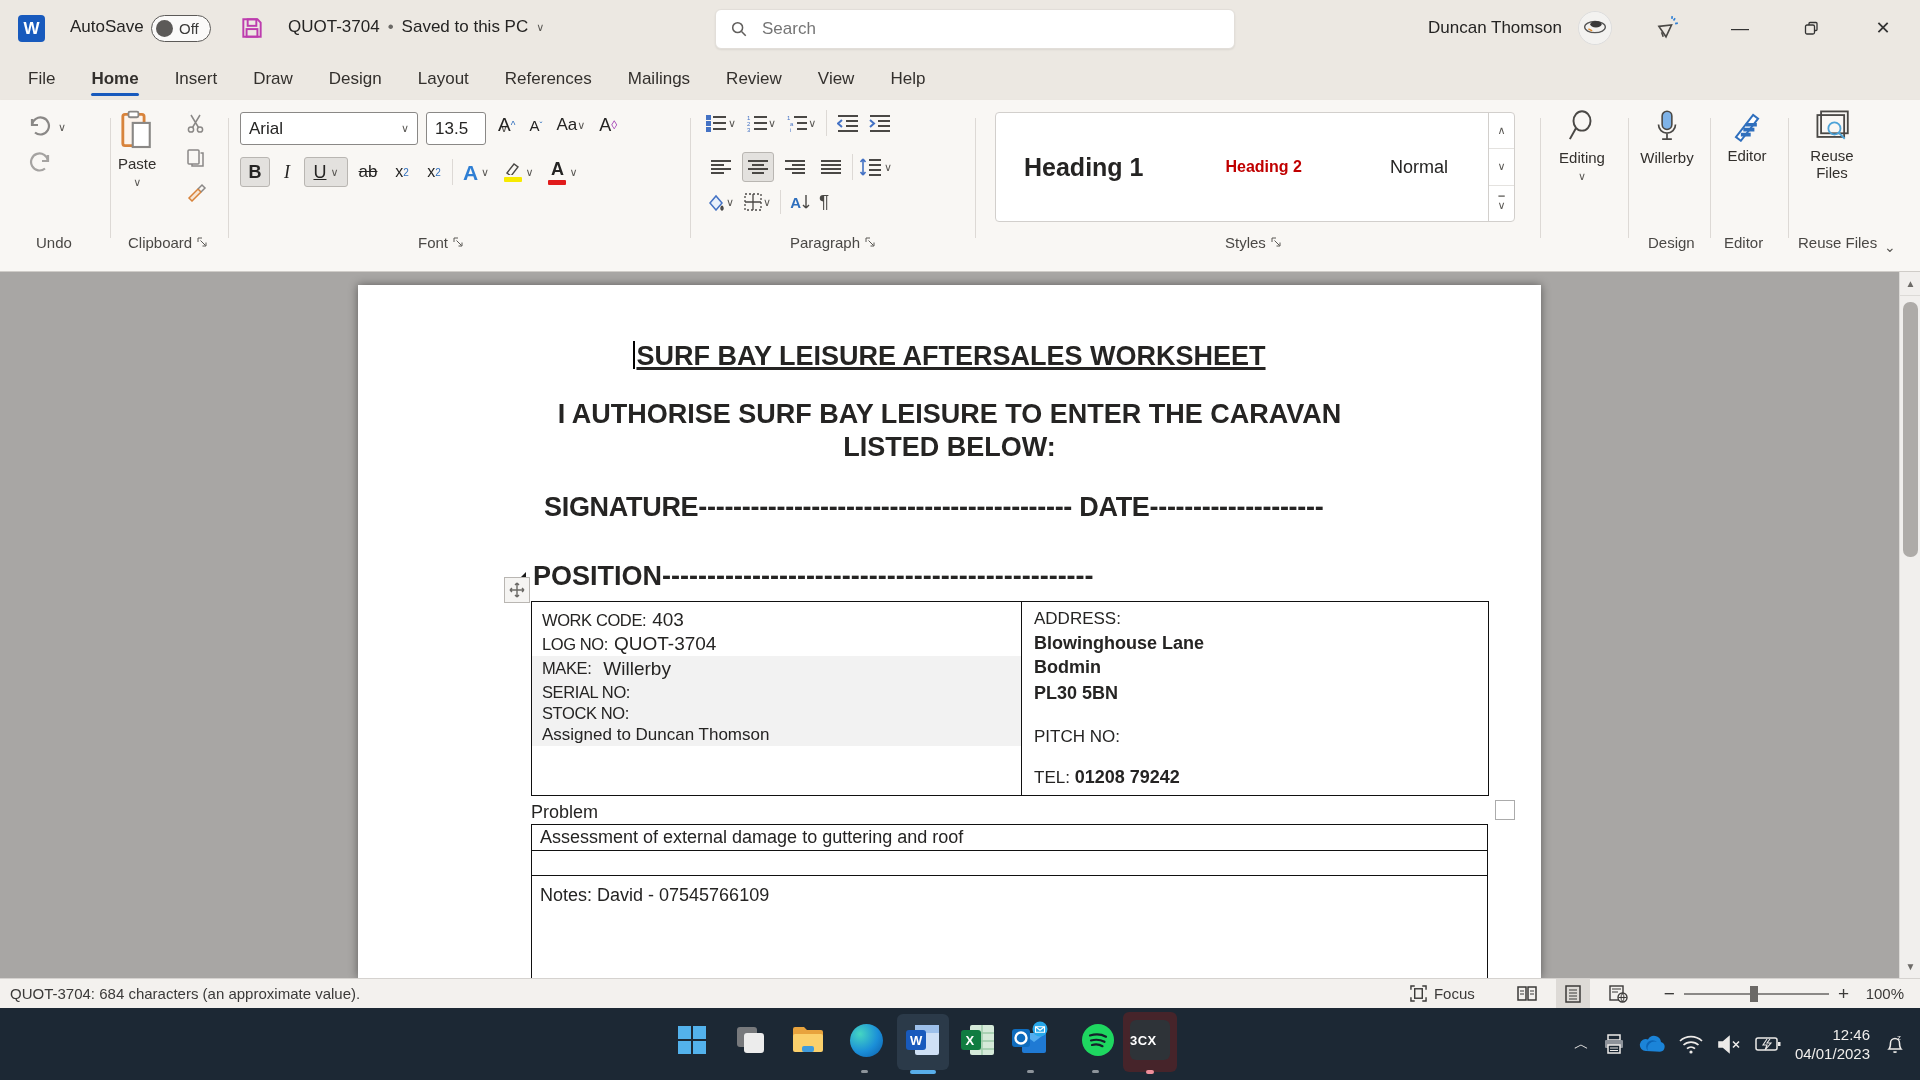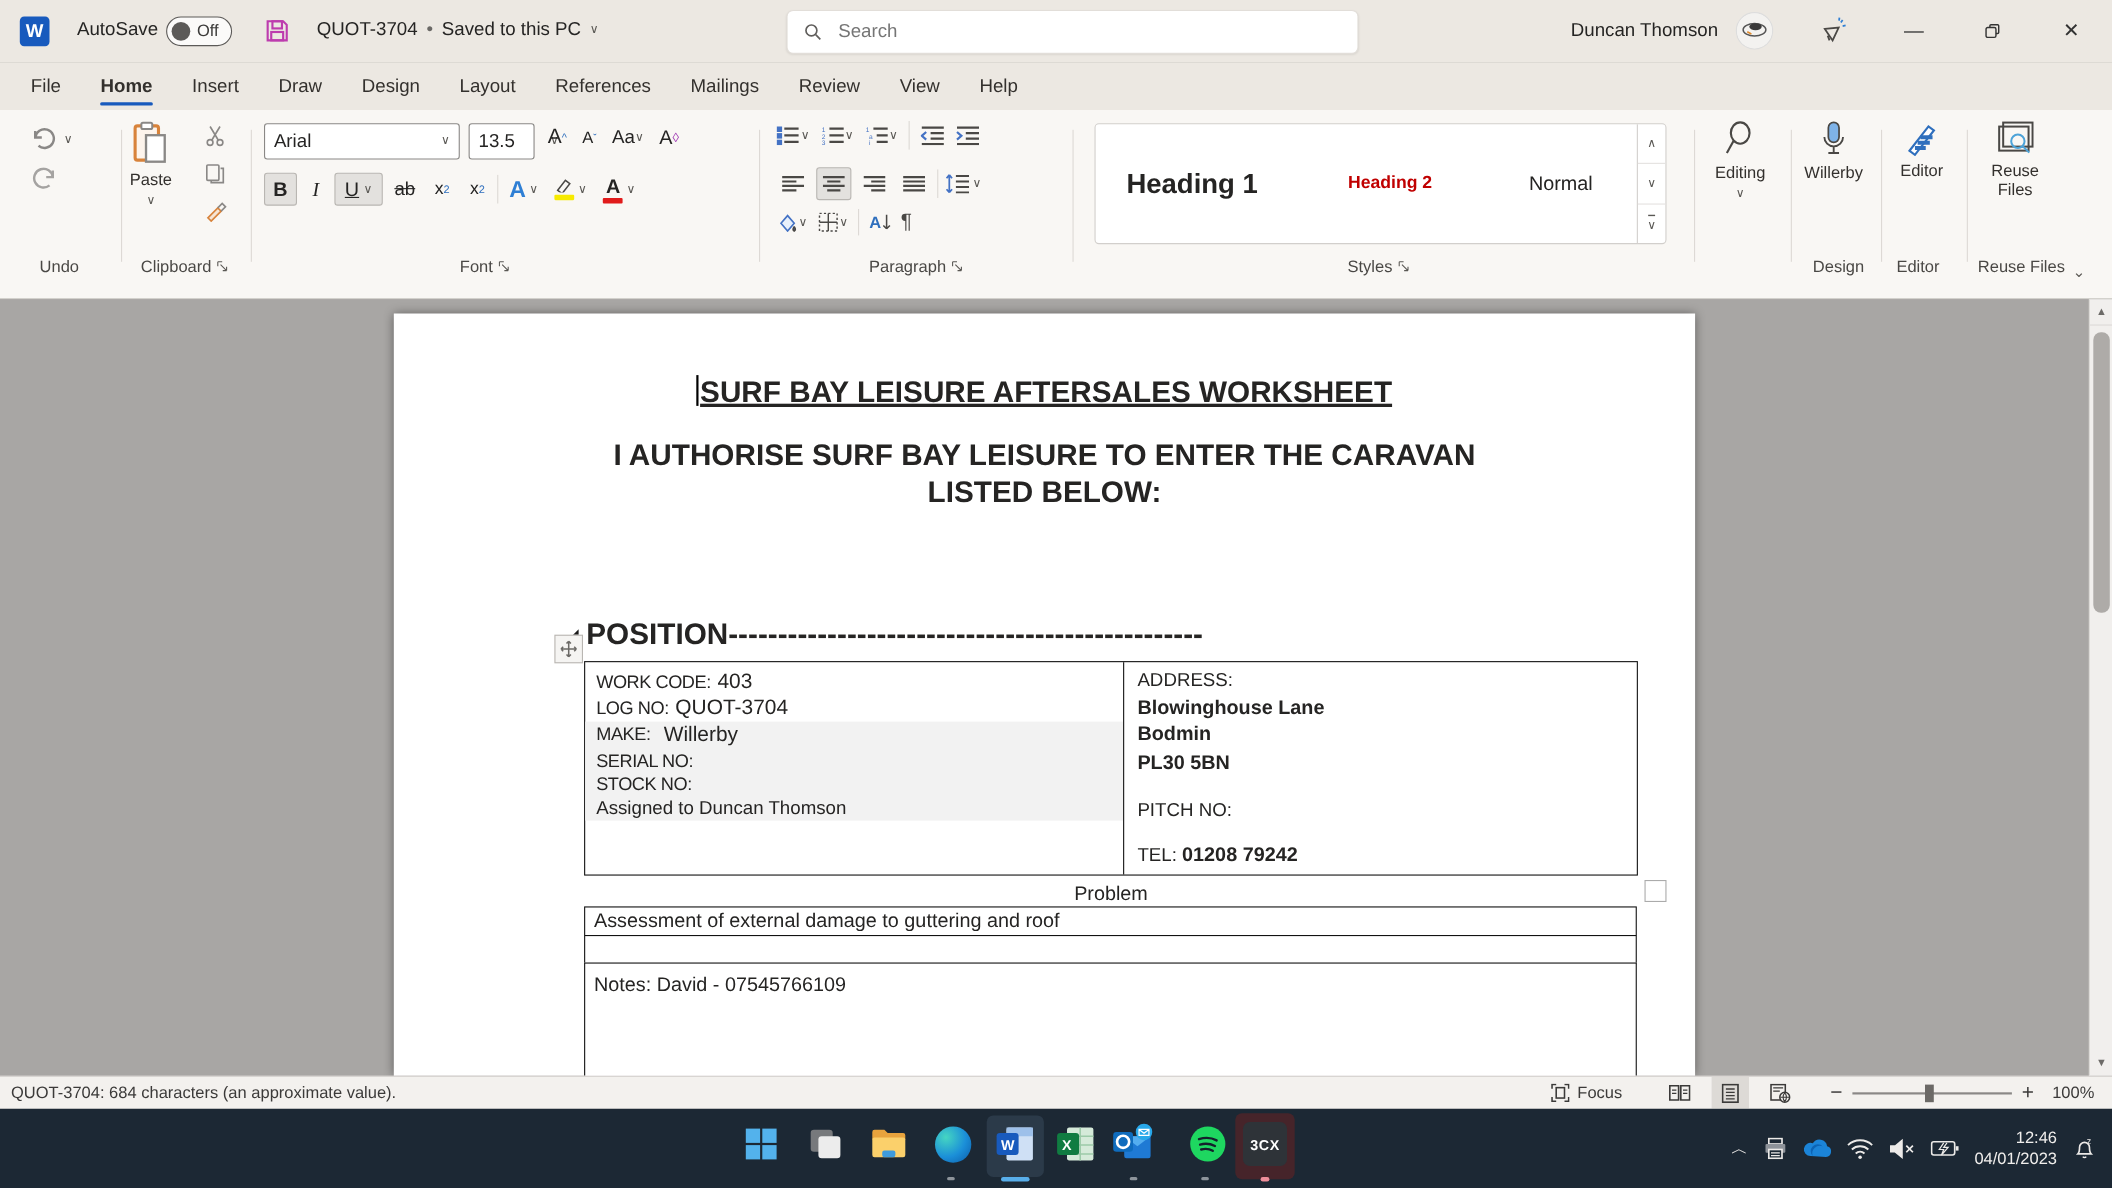--- a/index.html
+++ b/index.html
@@ -70,21 +70,21 @@
   .posline{position:absolute;left:175px;top:276px;font-size:27px;font-weight:bold;}
   .tri{position:absolute;left:156px;top:287px;width:0;height:0;border-bottom:12px solid #1a1a1a;border-left:12px solid transparent;}
   .movehandle{position:absolute;left:146px;top:292px;width:26px;height:26px;background:#f5f4f2;border:1px solid #b9b6b2;}
   .wtable{position:absolute;left:173px;top:316px;width:958px;display:flex;border:1.5px solid #111;}
   .lcol{width:489px;padding:6px 0;font-size:19px;}
   .lcol .ln{padding:0 10px;height:24px;display:flex;align-items:center;gap:6px;}
   .lcol .shade{background:#f2f2f2;text-align:center;}
   .lbl{font-size:16.5px;letter-spacing:-0.4px;}
   .rcol{flex:1;border-left:1.5px solid #111;padding:7px 12px;font-size:17px;}
   .rcol .bold{font-weight:bold;font-size:18px;}
-  .probrow{position:absolute;left:173px;top:517px;width:958px;text-align:center;font-size:18px;}
+  .probrow{position:absolute;left:173px;top:517px;width:958px;font-size:18px;}
   .chkbox{position:absolute;left:1137px;top:515px;width:20px;height:20px;border:1.5px solid #ababab;background:#fff;}
   .boxrow{position:absolute;left:173px;width:957px;border:1.5px solid #111;background:#fff;font-size:18px;
           display:flex;align-items:flex-start;padding:2px 8px;}
   
   .vscroll{position:absolute;right:0;top:0;width:21px;height:706px;background:#f1efed;border-left:1px solid #dcdad7;}
   .varrow{width:21px;height:24px;display:flex;align-items:center;justify-content:center;color:#6d6b68;font-size:10px;}
   .vthumb{position:absolute;left:3px;top:30px;width:15px;height:255px;background:#aeaba8;border-radius:7px;}
 
   
   .statusbar{position:absolute;left:0;top:978px;width:1920px;height:30px;background:#f3f1ee;
@@ -95,21 +95,21 @@
   .zoomthumb{position:absolute;left:66px;top:-7px;width:8px;height:16px;background:#6b6966;}
 
   
   .taskbar{position:absolute;left:0;top:1008px;width:1920px;height:72px;background:#1c2834;}
   .tb-ic{position:absolute;top:12px;width:40px;height:40px;display:flex;align-items:center;justify-content:center;}
   .tb-dot{position:absolute;top:62px;width:7px;height:3px;border-radius:2px;background:#8d949b;}
   .word-active{position:absolute;left:897px;top:6px;width:52px;height:56px;background:#2b3a49;border-radius:6px;}
   .word-pill{position:absolute;left:910px;top:62px;width:26px;height:4px;border-radius:2px;background:#58aeea;}
   .cx-tile{position:absolute;left:1123px;top:4px;width:54px;height:60px;background:#46242a;border-radius:6px;}
   .cx-dot{position:absolute;left:1146px;top:62px;width:8px;height:4px;border-radius:2px;background:#ef8e9a;}
-  .tile{border-radius:6px;display:flex;align-items:center;justify-content:center;color:#fff;font-weight:bold;}
+  .tile{border-radius:6px;display:flex;align-items:center;justify-content:flex-start;color:#fff;font-weight:bold;}
   .tray{position:absolute;right:0;top:0;height:72px;display:flex;align-items:center;gap:14px;padding-right:14px;color:#eceae8;}
   .clock{text-align:right;font-size:15px;line-height:19px;color:#f0eeec;}
 </style>
 </head>
 <body>
 
 <div class="screen">
 
   <div class="titlebar">
     <div class="abs ic word-tile">W</div>
@@ -464,20 +464,21 @@
     </div>
     <div class="glabel" style="left:1798px">Reuse Files</div>
     <div class="abs chev" style="left:1884px;top:140px;font-size:14px">⌄</div>
   </div>
 
   <div class="canvas">
     <div class="page">
       <div class="doc-title"><span class="caret"></span><u>SURF BAY LEISURE AFTERSALES WORKSHEET</u></div>
       <div class="auth" style="top:114px">I AUTHORISE SURF BAY LEISURE TO ENTER THE CARAVAN</div>
       <div class="auth" style="top:147px">LISTED BELOW:</div>
+      <div class="sigline"><span>SIGNATURE</span><span>-------------------------------------------</span><span> DATE</span><span>--------------------</span></div>
       <div class="tri"></div>
       <div class="posline"><span>POSITION</span><span>------------------------------------------------</span></div>
       <div class="movehandle ic">
         <svg width="16" height="16" viewBox="0 0 16 16" stroke="#6b6966" stroke-width="1.4" fill="none">
           <path d="M8 1 v14 M1 8 h14 M8 1 l-2 2 M8 1 l2 2 M8 15 l-2 -2 M8 15 l2 -2 M1 8 l2 -2 M1 8 l2 2 M15 8 l-2 -2 M15 8 l-2 2"></path>
         </svg>
       </div>
 
       <div class="wtable">
         <div class="lcol">

